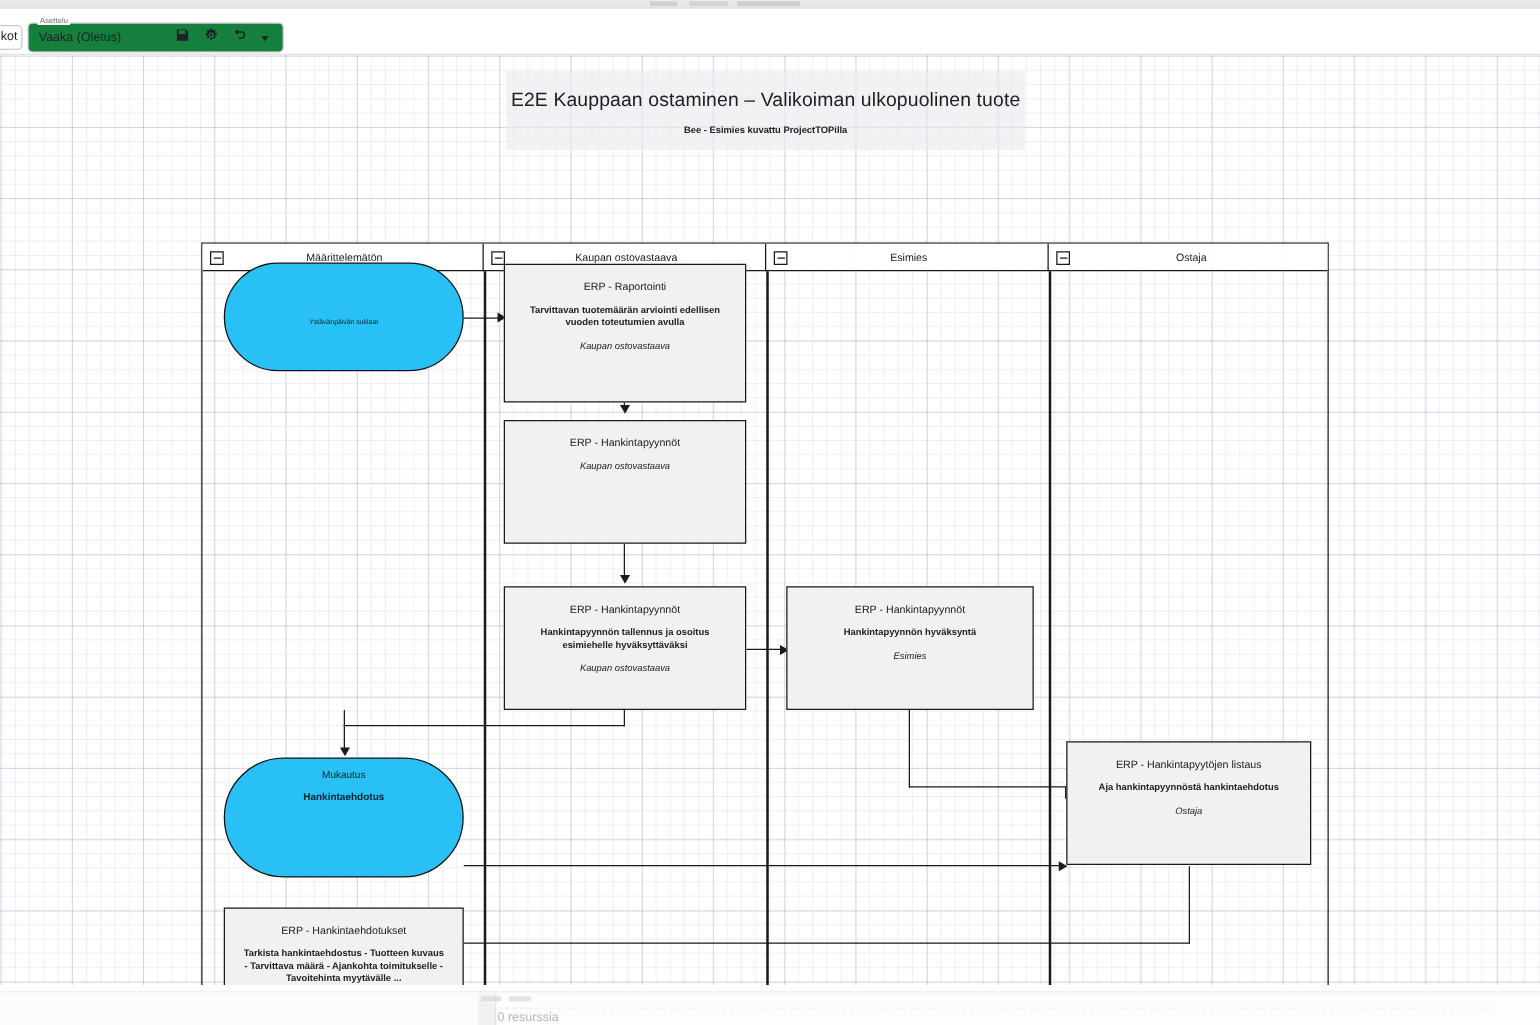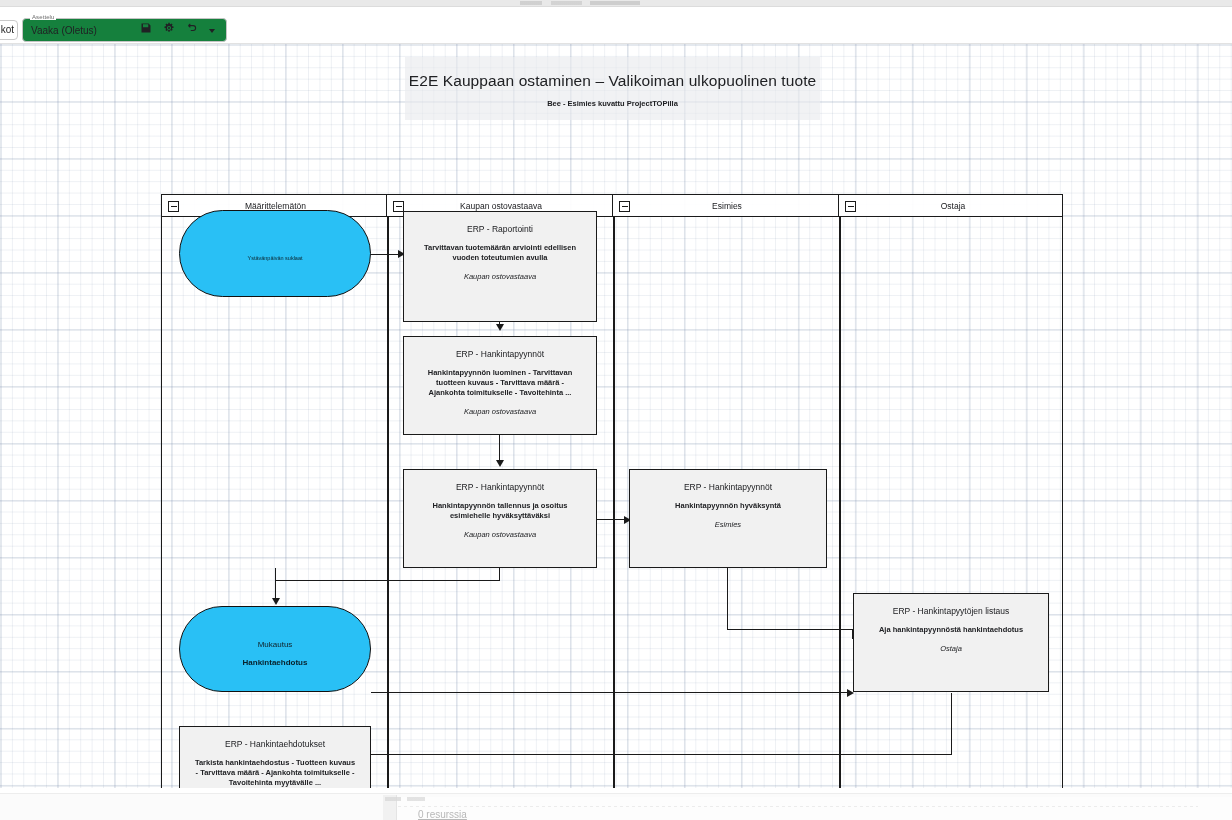--- a/index.html
+++ b/index.html
@@ -90,23 +90,23 @@
   }
   .footer-inner {
     position:absolute; top: 797px; left: 383px; width: 850px; height: 23px;
     background:#fdfdfd; border-left:1px solid #f0f0f0;
   }
   .footer-tab {
     position:absolute; top:795px; left:383px; width:14px; height:25px;
     background:#f1f1f1; border-right:1px solid #e4e4e4;
   }
   .footer-label {
-    position: absolute; top: 809px; left: 418px;
+    position: absolute; top: 809px; left: 398px;
     font-size: 10px; color: #b8b8b8; white-space: nowrap;
-    overflow: hidden; height: 11px; text-decoration: underline;
+    overflow: hidden; height: 11px;
   }
   .footer-hairline {
     position:absolute; top:806px; left:398px; width:800px; height:1px;
     background: repeating-linear-gradient(to right,#ececec 0 3px, transparent 3px 6px);
   }
   .footer-tiny {
     position:absolute; top:797px; left:385px; width:40px; height:4px;
     background: linear-gradient(to right,#d9d9d9 0 40%, transparent 40% 55%, #dcdcdc 55% 100%);
     opacity:.8;
   }
@@ -312,37 +312,36 @@
     </div>
 
     <div class="node task" style="left:403px; top:167px; width:194px; height:111px;">
       <div class="t-head">ERP - Raportointi</div>
       <div class="t-body">Tarvittavan tuotemäärän arviointi edellisen vuoden toteutumien avulla</div>
       <div class="t-role">Kaupan ostovastaava</div>
     </div>
 
     <div class="node task" style="left:403px; top:292px; width:194px; height:99px;">
       <div class="t-head">ERP - Hankintapyynnöt</div>
-      <div class="t-body">Hankintapyynnön luominen - Tarvittavan tuotteen kuvaus - Tarvittava määrä - Ajankohta toimitukselle - Tavoitehinta ...</div>
       <div class="t-role">Kaupan ostovastaava</div>
     </div>
 
     <div class="node task" style="left:403px; top:425px; width:194px; height:99px;">
       <div class="t-head">ERP - Hankintapyynnöt</div>
       <div class="t-body">Hankintapyynnön tallennus ja osoitus esimiehelle hyväksyttäväksi</div>
       <div class="t-role">Kaupan ostovastaava</div>
     </div>
 
     <div class="node task" style="left:629px; top:425px; width:198px; height:99px;">
       <div class="t-head">ERP - Hankintapyynnöt</div>
       <div class="t-body">Hankintapyynnön hyväksyntä</div>
       <div class="t-role">Esimies</div>
     </div>
 
-    <div class="node event" style="left:179px; top:562px; width:192px; height:86px; padding-top:8px;justify-content:center;">
+    <div class="node event" style="left:179px; top:562px; width:192px; height:96px; padding-top:8px;">
       <div class="e-head">Mukautus</div>
       <div class="e-body" style="margin-top:9px;">Hankintaehdotus</div>
     </div>
 
     <div class="node task" style="left:853px; top:549px; width:196px; height:99px;">
       <div class="t-head">ERP - Hankintapyytöjen listaus</div>
       <div class="t-body">Aja hankintapyynnöstä hankintaehdotus</div>
       <div class="t-role">Ostaja</div>
     </div>
 

